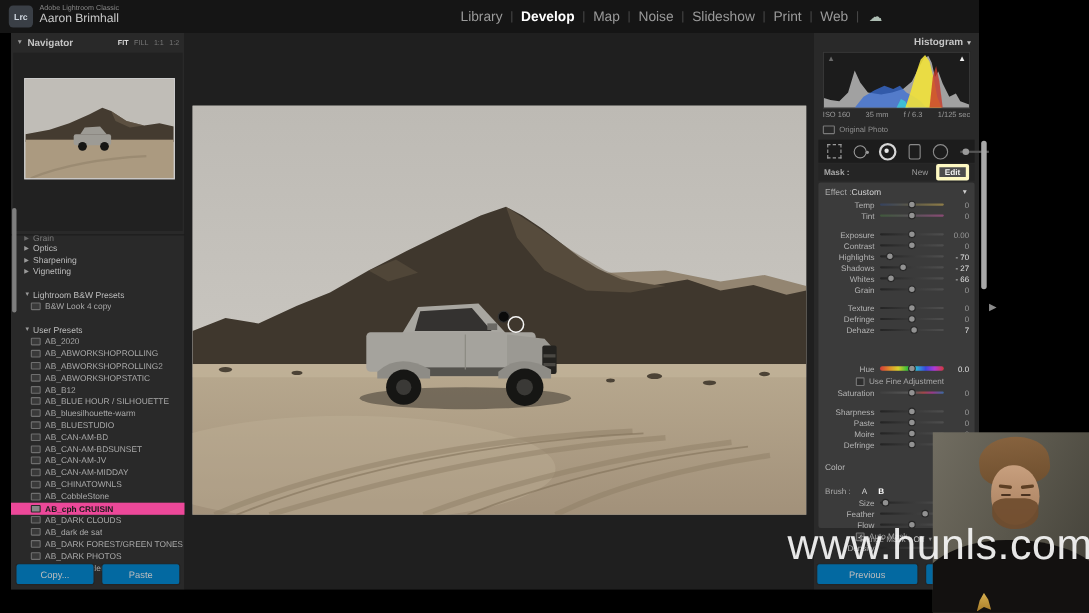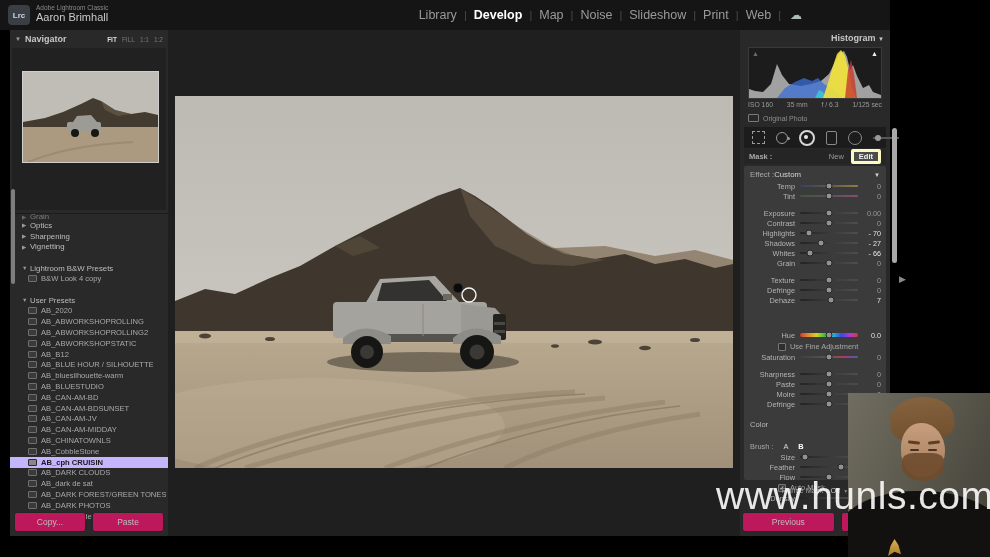--- a/index.html
+++ b/index.html
@@ -29,25 +29,25 @@
   #nav-thumb{position:absolute;left:10px;top:23px;width:135px;height:90px;border:1px solid #cfcfcf;background:#b9b6b0;overflow:hidden;}
   #tree{position:absolute;left:0;top:186px;width:158px;}
   .trow{display:flex;align-items:center;height:10.8px;padding-left:18px;box-sizing:border-box;}
   .trow.grp{padding-left:12px;}
   .trow .tw{width:8px;font-size:5.5px;color:#9a9a9a;}
   .trow .pic{width:7px;height:5px;border:1px solid #6f6f6f;border-radius:1px;margin-right:4px;background:#3a3a3a;flex:0 0 auto;}
   .trow .lbl{font-size:7.6px;color:#a9a9a9;white-space:nowrap;overflow:hidden;}
   .trow.grp .lbl{color:#bdbdbd;font-size:7.8px;}
   .trow.gap{margin-top:10.4px;}
   .trow.clipped{height:7px;margin-top:-3px;opacity:.55;}
-  .trow.selected{background:#c4b5fd;}
+  .trow.selected{background:#ec4899;}
   .trow.selected .lbl{color:#191919;font-weight:bold;}
   .trow.selected .pic{border-color:#2a2a2a;background:#888;}
   #lp-buttons{position:absolute;left:10px;top:512px;width:158px;display:flex;gap:6px;padding:0 4px;box-sizing:border-box;}
-  .panelbtn{flex:1;height:18px;background:#be185d;border:1px solid #242424;border-radius:3px;color:#bdbdbd;
+  .panelbtn{flex:1;height:18px;background:#0369a1;border:1px solid #242424;border-radius:3px;color:#bdbdbd;
             font-size:8.5px;display:flex;align-items:center;justify-content:center;}
   
   #center{position:absolute;left:168px;top:30px;width:572px;height:506px;background:#1f1f1f;}
   #photo{position:absolute;left:7px;top:66px;width:558px;height:372px;background:#b9b6b0;box-shadow:inset 0 0 60px rgba(0,0,0,.35);}
   
   #rightpanel{position:absolute;left:740px;top:30px;width:150px;height:506px;background:#292929;}
   #hist-header{position:absolute;right:6px;top:3px;font-size:9px;color:#c6c6c6;font-weight:bold;}
   #hist-box{position:absolute;left:8px;top:17px;width:134px;height:52px;background:#1c1c1c;border:1px solid #3a3a3a;box-sizing:border-box;}
   .clip{position:absolute;top:2px;font-size:7px;}
   #clip-l{left:3px;color:#6a6a6a;}

